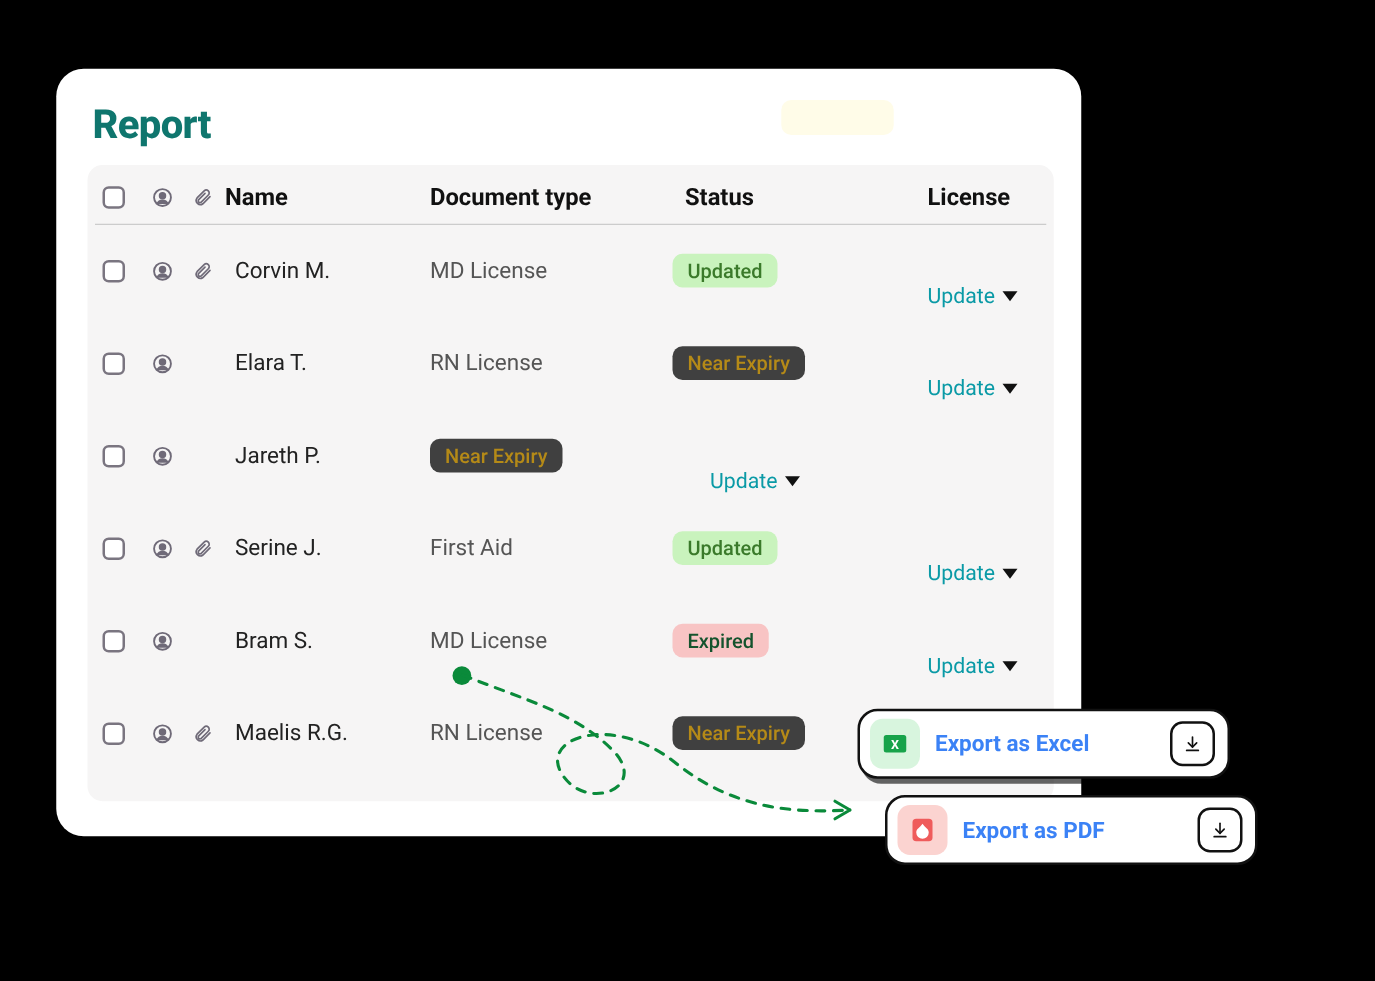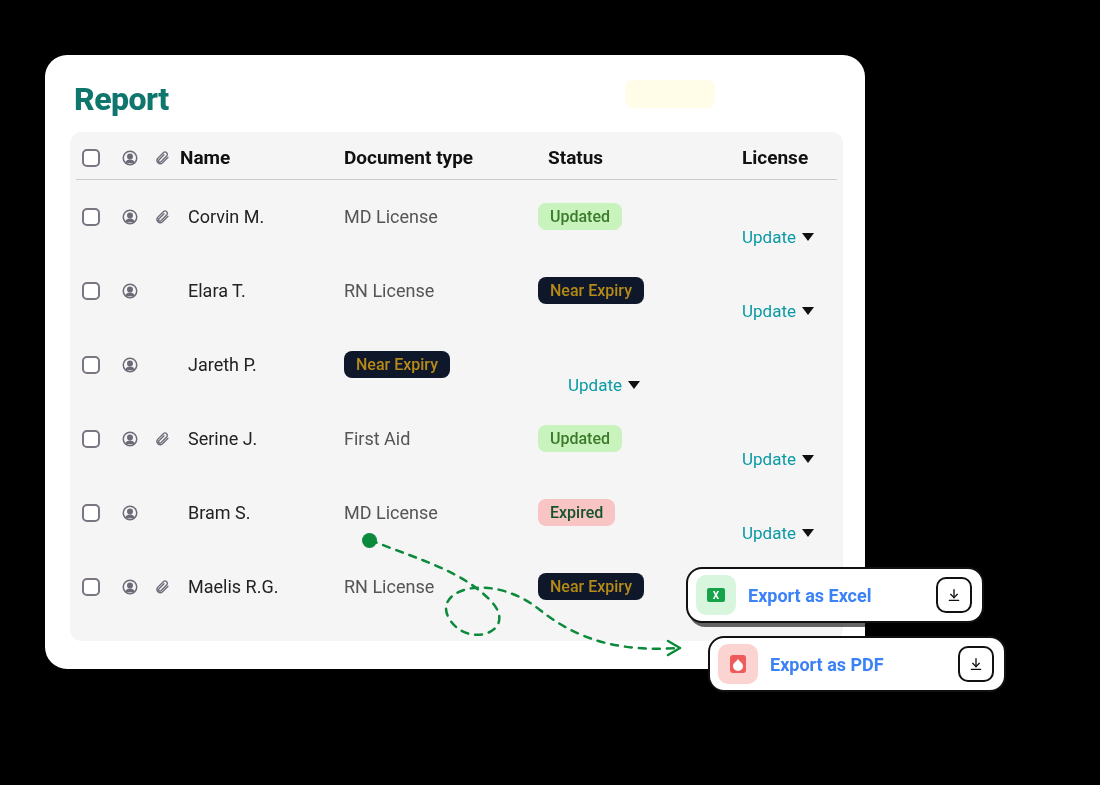--- a/index.html
+++ b/index.html
@@ -85,21 +85,21 @@
 
   .badge {
     display: inline-block;
     padding: 4px 12px;
     border-radius: 8px;
     font-size: 16px;
     font-weight: 500;
     text-align: center;
   }
   .b-updated { background: #c9f3bd; color: #3a7a2a; }
-  .b-near    { background: #0f172a; color: #b58a17; }
+  .b-near    { background: #404040; color: #b58a17; }
   .b-expired { background: #f8c4c4; color: #14532d; }
 
   .action-cell { display: flex; align-items: center; gap: 6px; padding-left: 30px; margin-top: 41px; }
   .update-link { color: #0a9aa6; font-size: 17px; cursor: pointer; }
   .caret {
     width: 0; height: 0;
     border-left: 6px solid transparent;
     border-right: 6px solid transparent;
     border-top: 8px solid #111;
     cursor: pointer;

